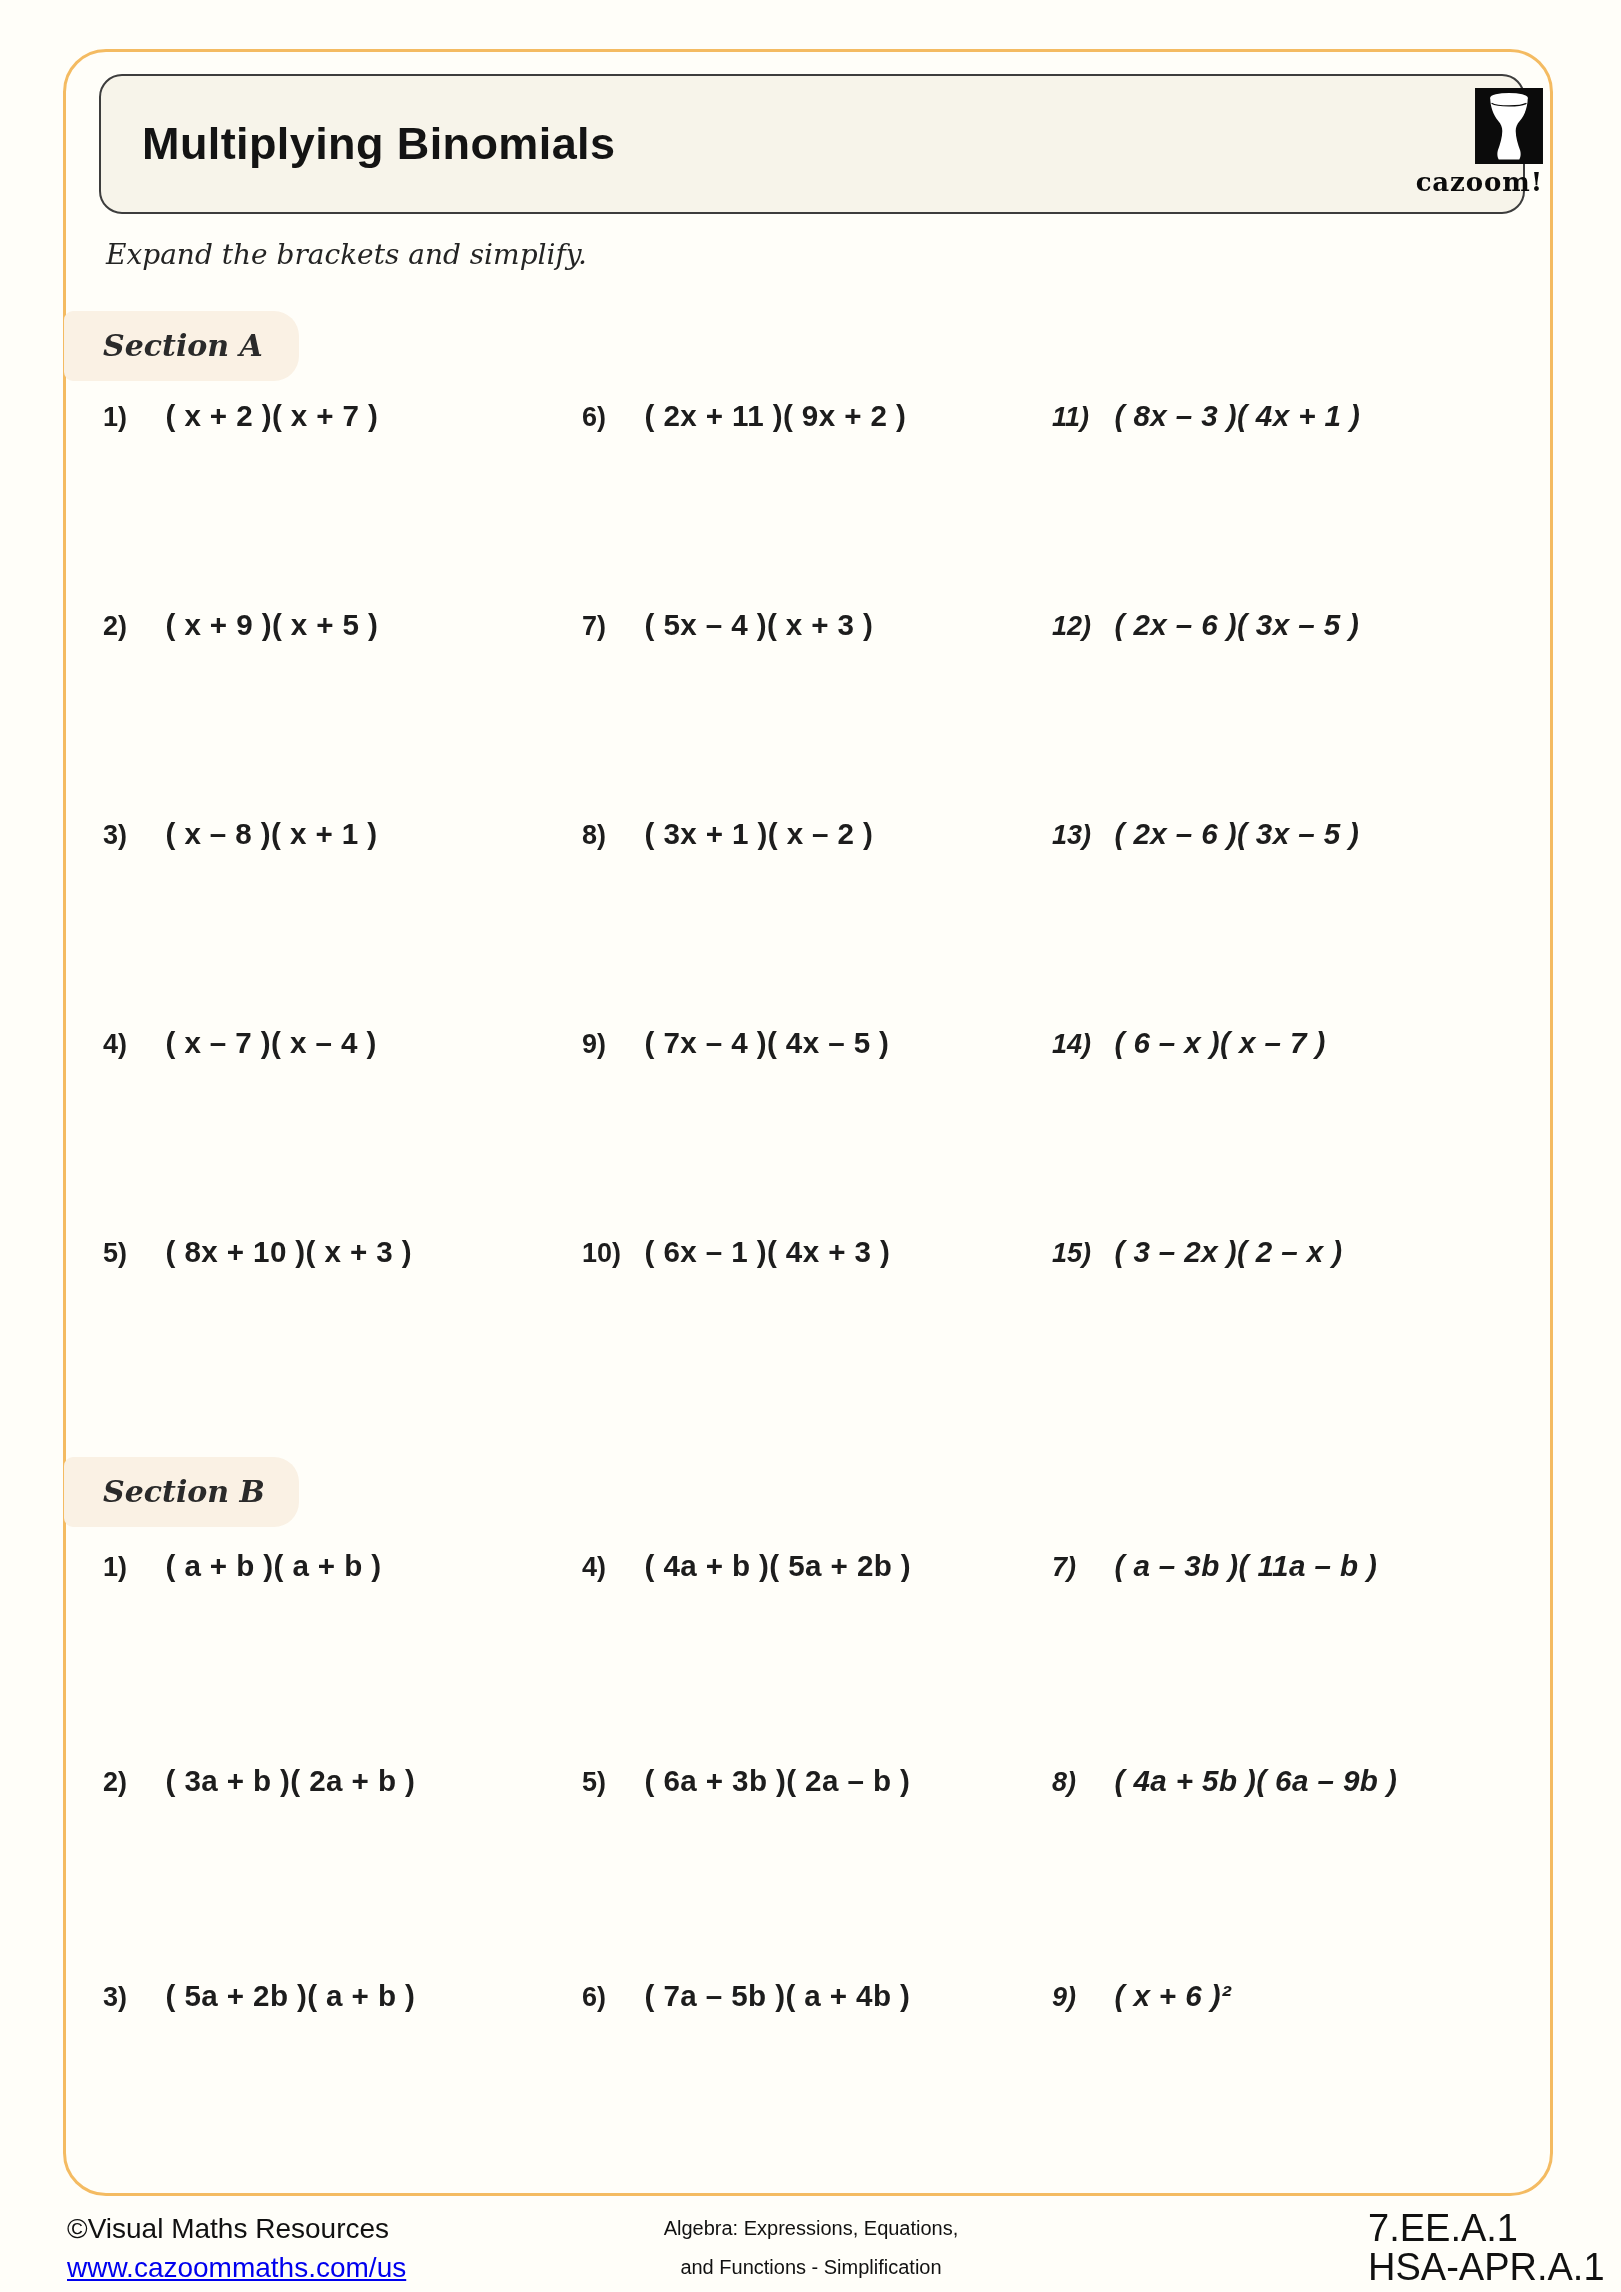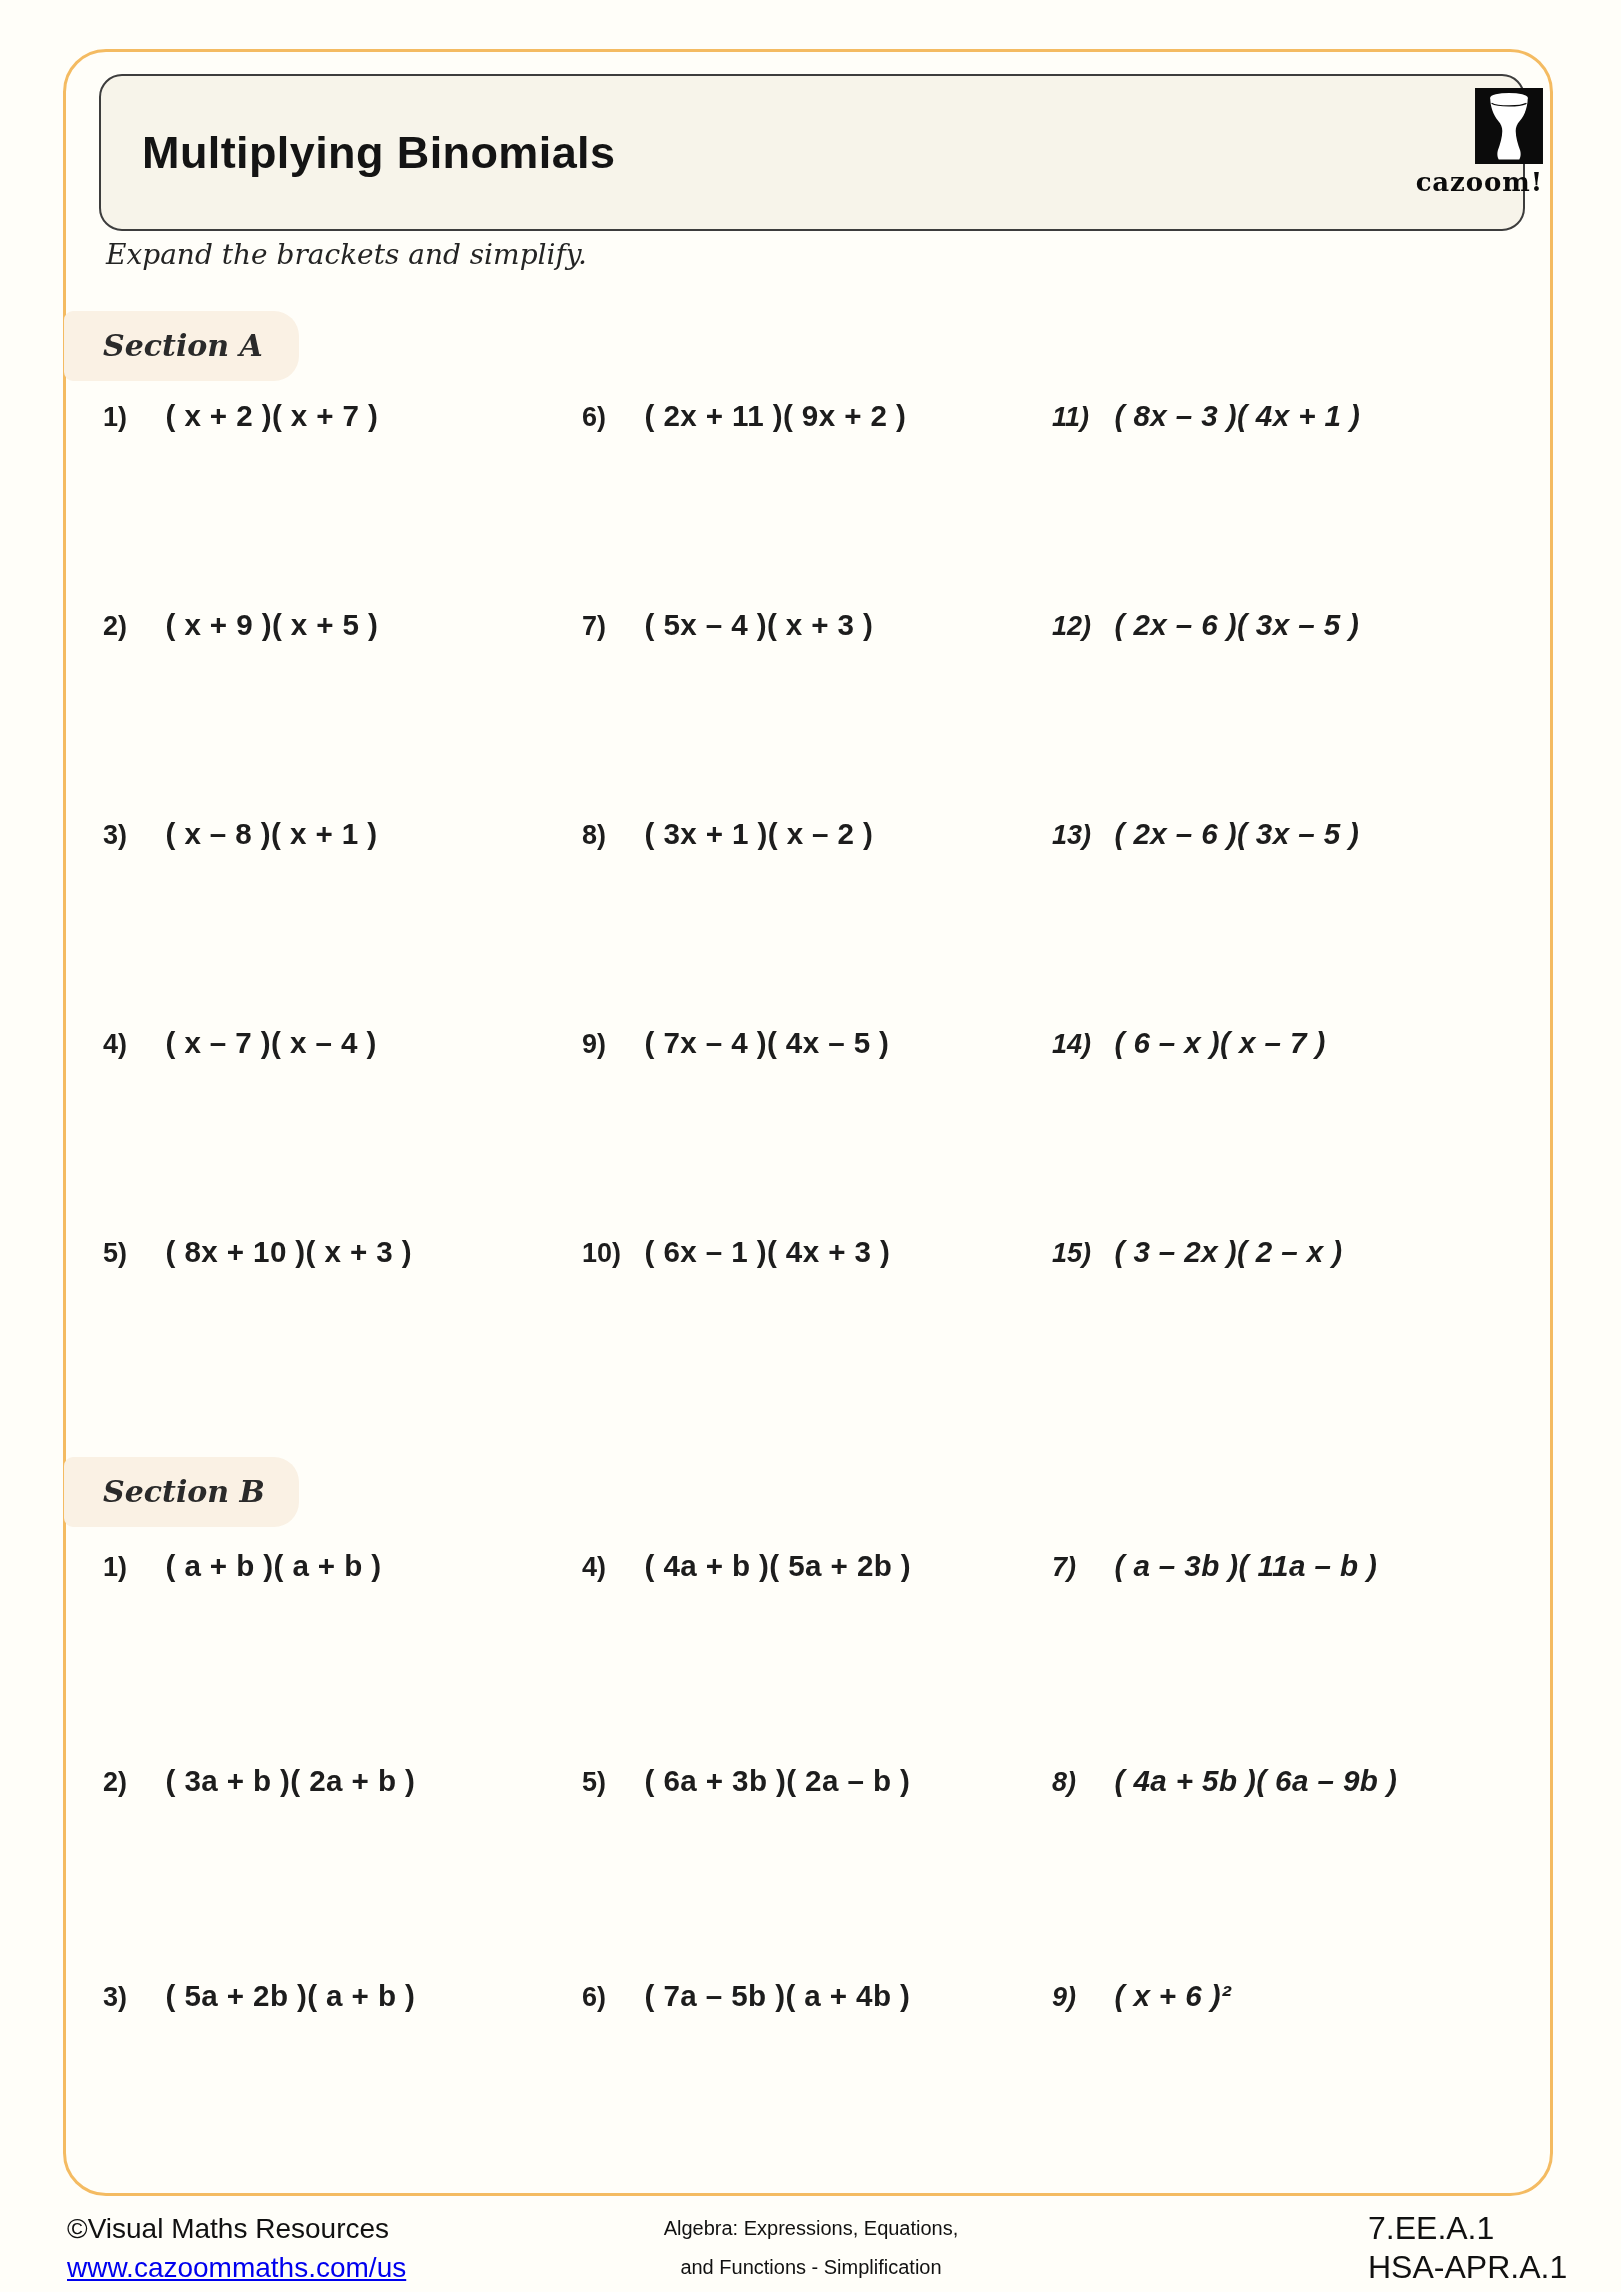--- a/index.html
+++ b/index.html
@@ -12,21 +12,21 @@
     overflow:hidden;
   }
   .frame {
     position:absolute; left:63px; top:49px;
     width:1490px; height:2147px;
     border:3.6px solid #F4BB62;
     border-radius:43px;
   }
   .header-box {
     position:absolute; left:99px; top:74px;
-    width:1426px; height:157px;
+    width:1426px; height:140px;
     background:#F7F4EA;
     border:2.7px solid #3D3D3D;
     border-radius:23px;
     display:flex; align-items:center;
   }
   .page-title {
     margin-left:41px;
     font-size:45px; font-weight:bold; color:#141414;
     letter-spacing:0.4px;
   }
@@ -78,21 +78,21 @@
     position:absolute; left:67px; top:2209px;
     font-size:28px; line-height:39px; color:#111;
   }
   .footer-link { color:#0000EE; text-decoration:underline; cursor:pointer; }
   .footer-center {
     position:absolute; left:0; top:2209px; width:1622px;
     text-align:center; font-size:20px; line-height:39px; color:#111;
   }
   .footer-right {
     position:absolute; left:1368px; top:2209px;
-    font-size:32px; line-height:39px; color:#111;
+    font-size:38px; line-height:39px; color:#111;
   }
 </style>
 </head>
 <body>
 
 <div class="frame"></div>
 
 <div class="header-box">
   <div class="page-title">Multiplying Binomials</div>
   <div class="logo">

